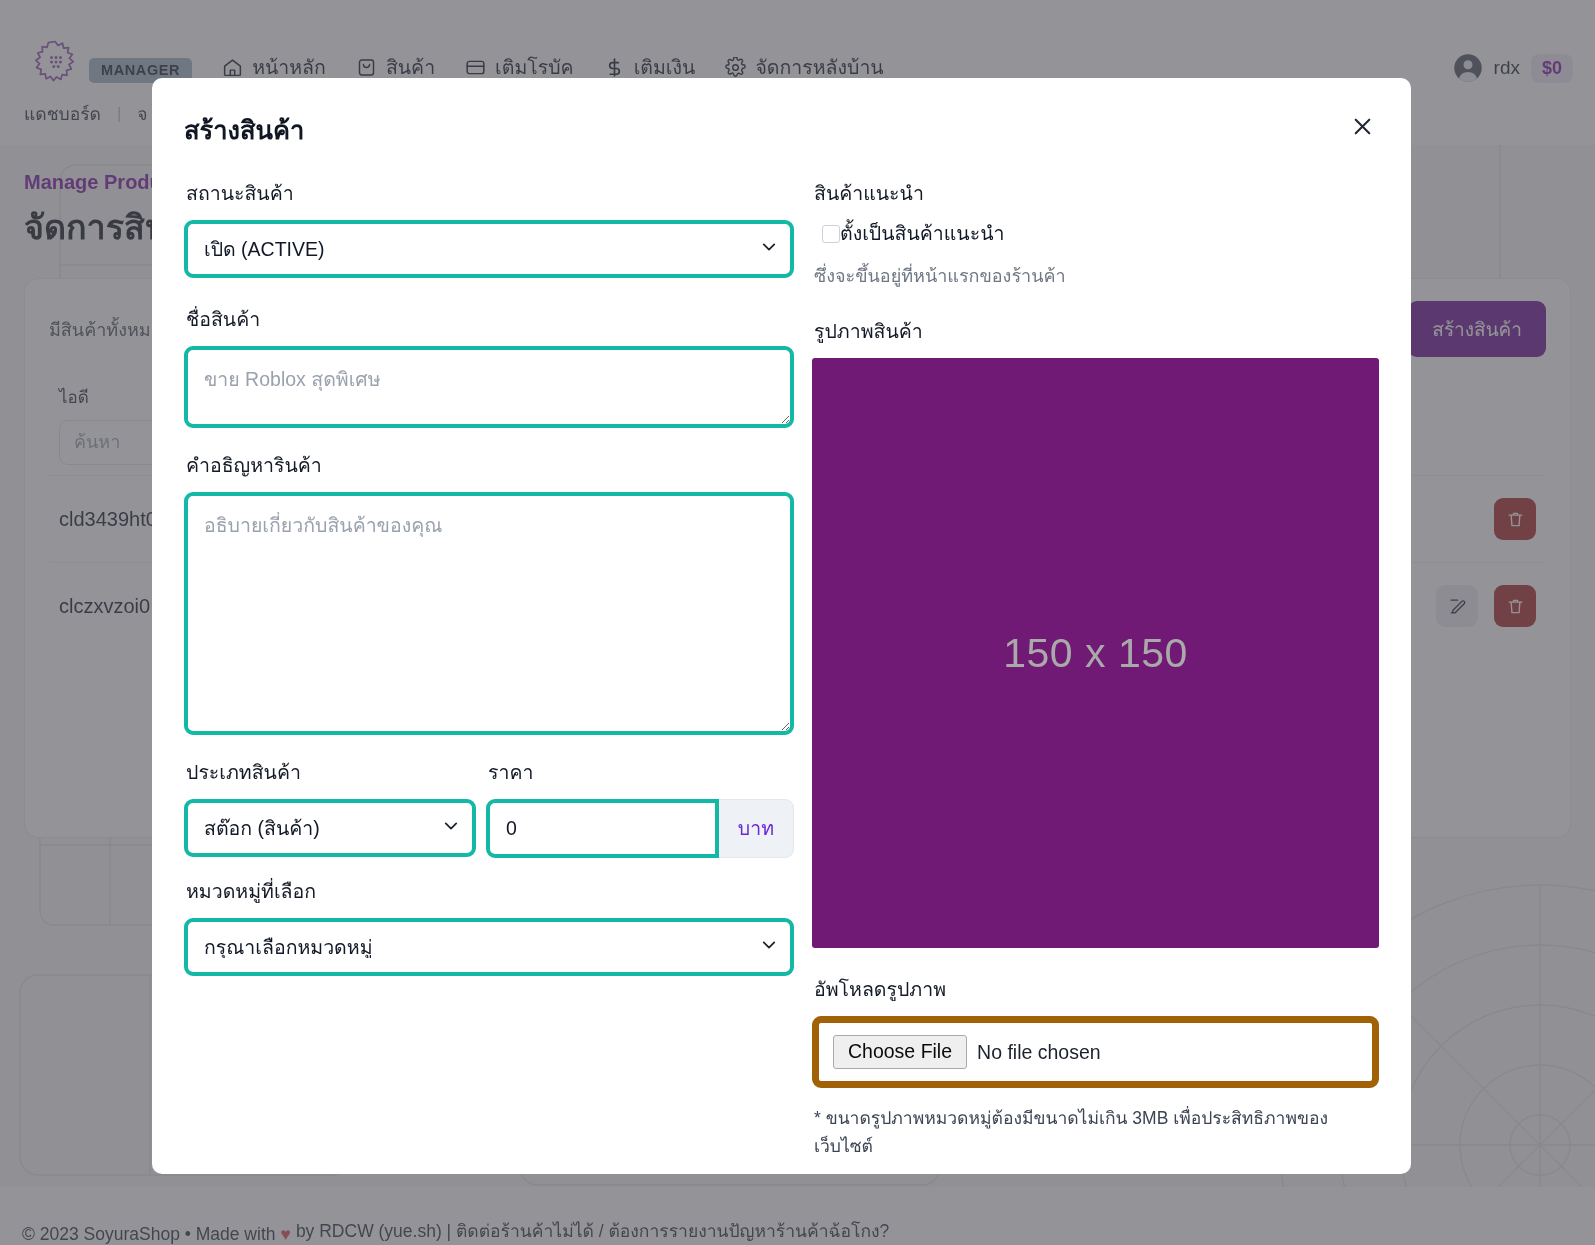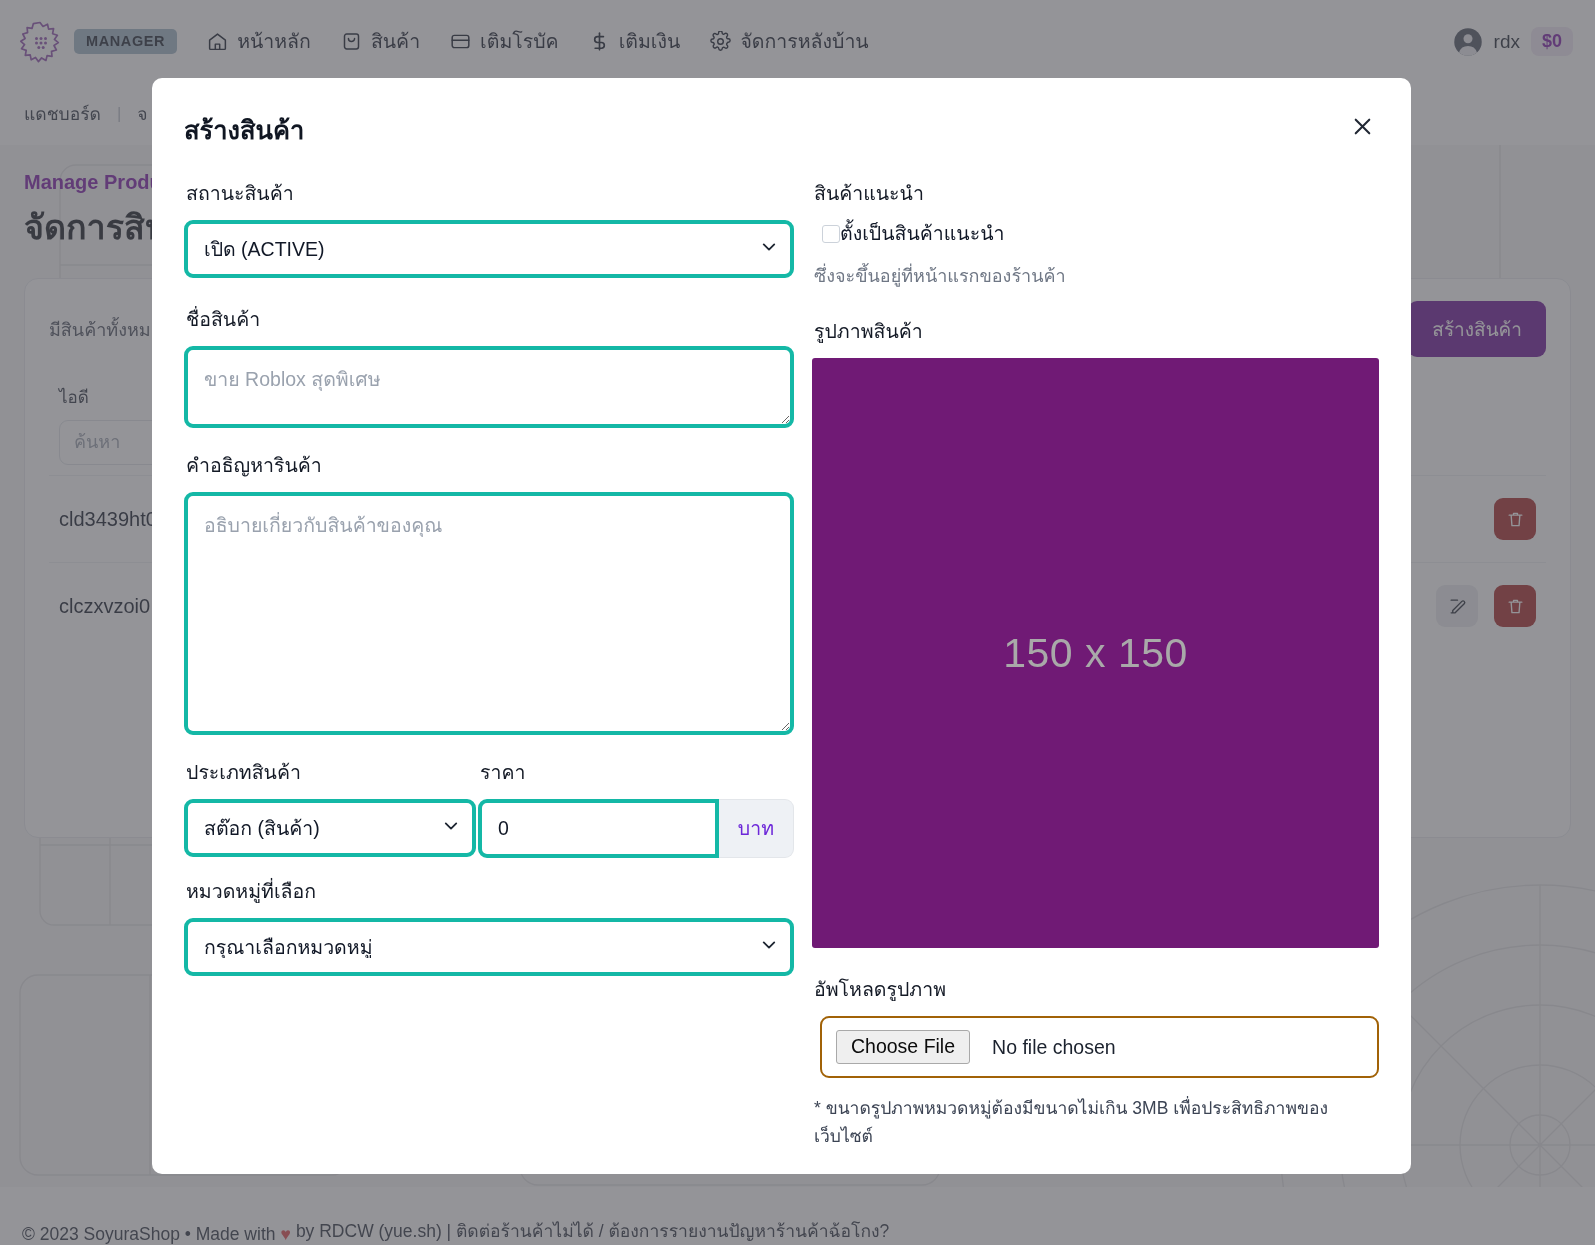--- a/index.html
+++ b/index.html
@@ -16,22 +16,22 @@
     position: absolute; inset: 0;
     background: #ffffff;
     display: flex; flex-direction: column;
   }
 
   
   .navbar {
     height: 83px;
     flex: 0 0 83px;
     background: #ffffff;
-    display: flex; align-items: center;
-    padding: 0 22px 0 18px;
+    display: flex; align-items: flex-end;
+    padding: 0 22px 0 33px;
     position: relative;
     z-index: 3;
   }
   .logo-mark {
     width: 44px; height: 44px;
     flex: 0 0 44px;
     position: relative;
     margin-right: 12px;
   }
   .logo-mark svg { display: block; }
@@ -255,21 +255,21 @@
     transform: translateY(-50%);
     pointer-events: none;
     color: #1d2531;
   }
   .gap-lg { height: 26px; }
   .gap-md { height: 18px; }
 
   .row2 {
     display: grid;
     grid-template-columns: 292px 1fr;
-    column-gap: 2px;
+    column-gap: 10px;
   }
   .price-group { display: flex; }
   .price-group .inp {
     border-top-right-radius: 0; border-bottom-right-radius: 0;
   }
   .baht-addon {
     display: flex; align-items: center;
     background: #eef1f5;
     border: 1px solid #e3e6ea;
     border-left: none;
@@ -301,26 +301,25 @@
     height: 590px;
     background: #701a75;
     border-radius: 3px;
     display: flex; align-items: center; justify-content: center;
     color: #a9a9a9;
     font-size: 41px;
     letter-spacing: .5px;
     user-select: none;
   }
   .file-wrap {
-    border: 2px solid #a16207;
+    border: 7px solid #a16207;
     border-radius: 9px;
     padding: 12px 14px;
-    display: flex; align-items: center; gap: 12px;
+    display: flex; align-items: center; gap: 0;
     background: #fff;
-    margin-left: 8px;
   }
   .choose-file {
     font-family: inherit;
     font-size: 19.5px;
     padding: 4px 14px 5px;
     background: #efefef;
     border: 1px solid #a9a9a9;
     border-radius: 3px;
     color: #0b0b0b;
     cursor: pointer;

